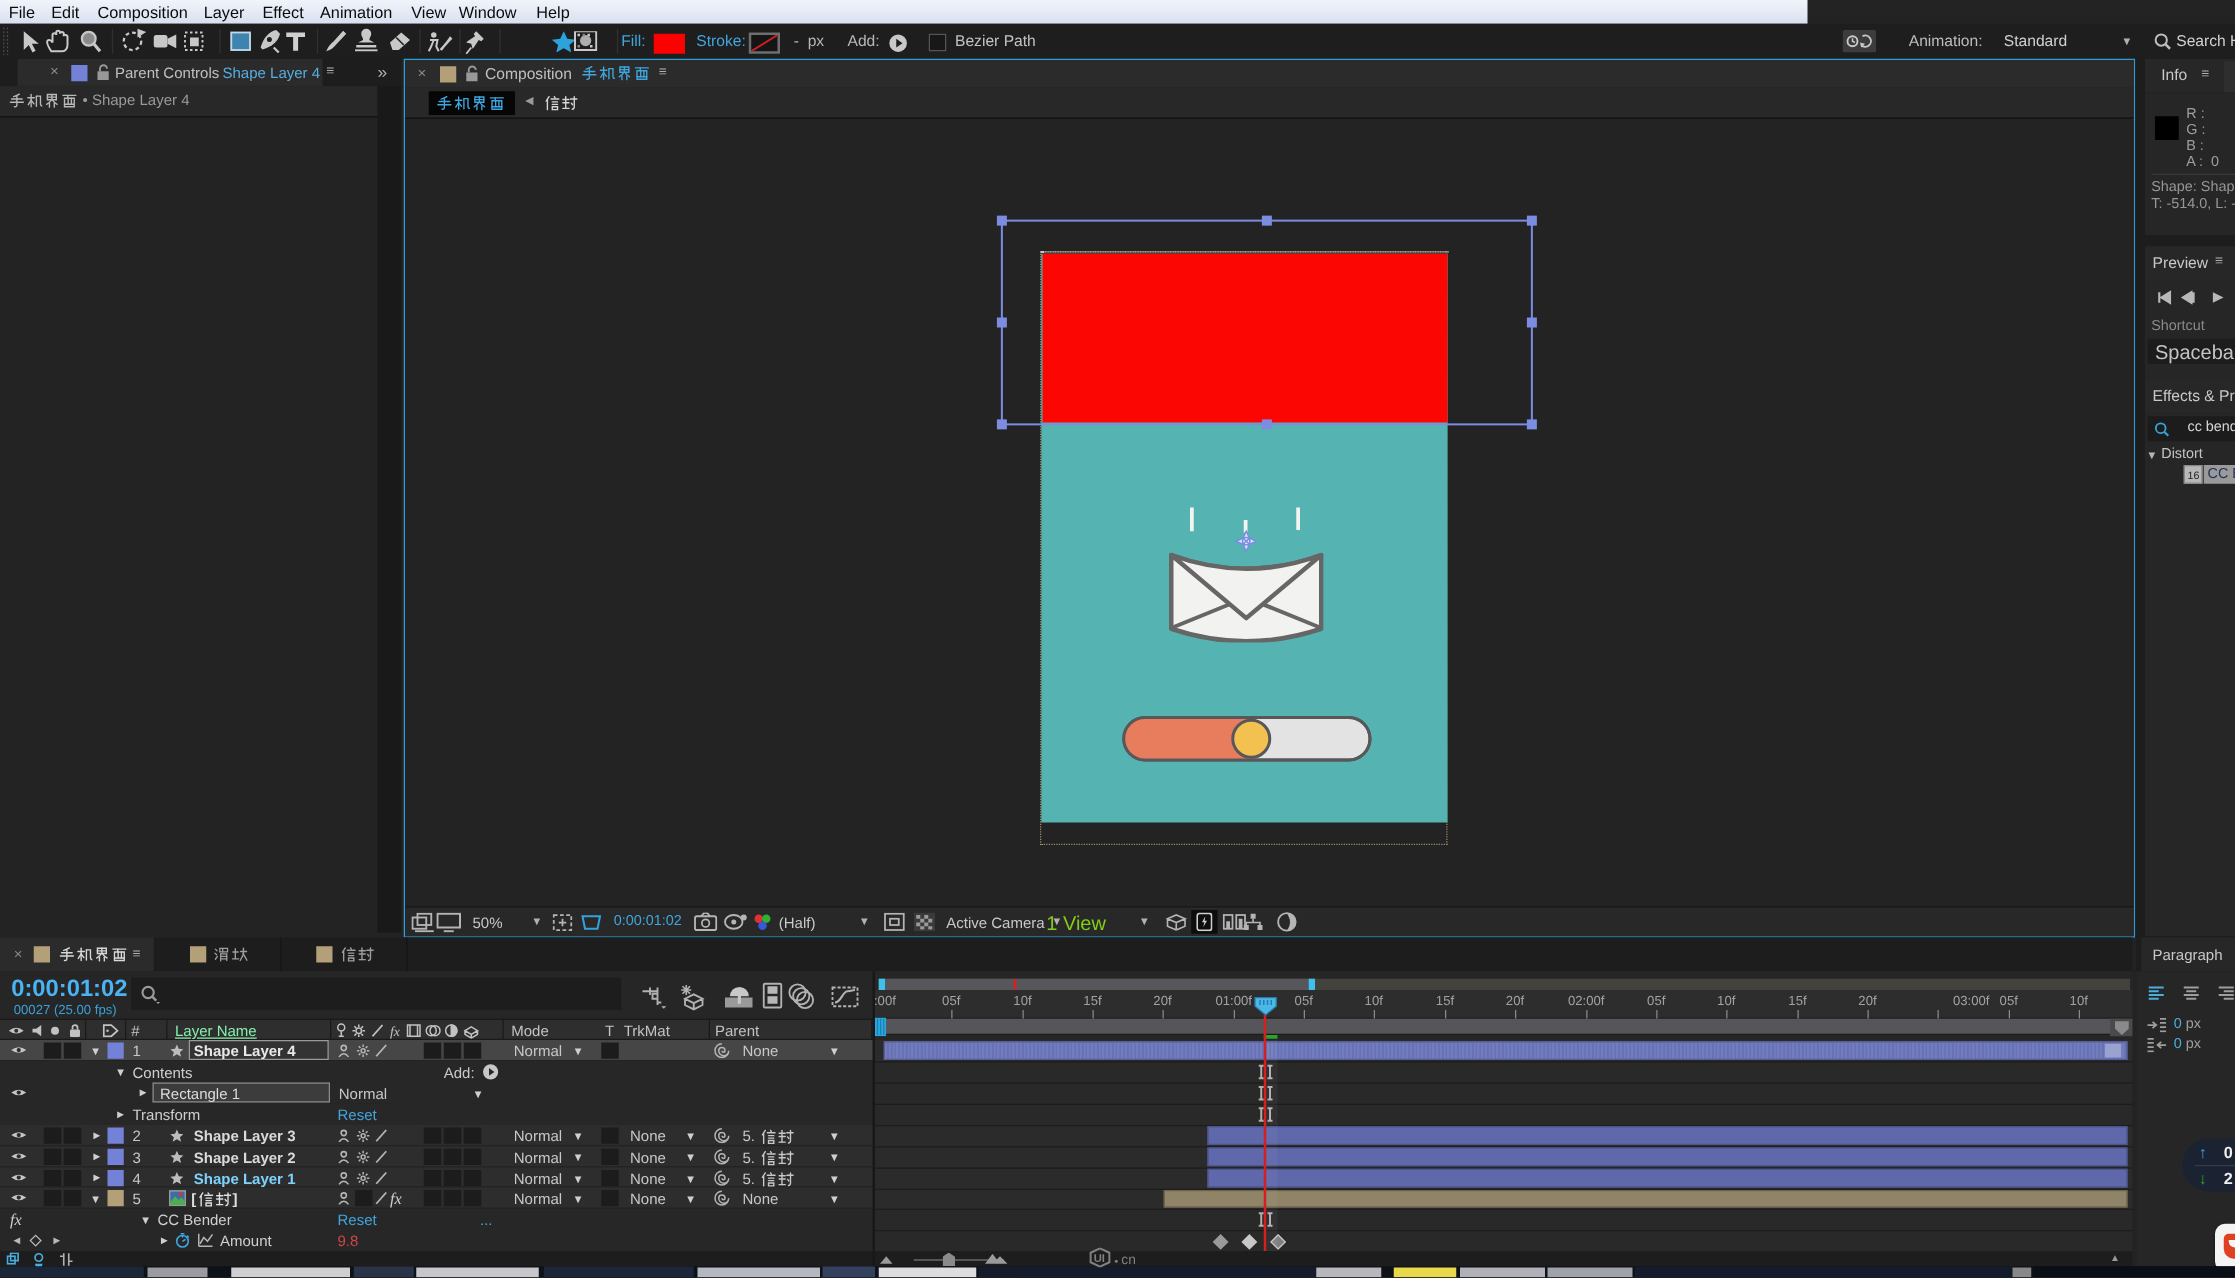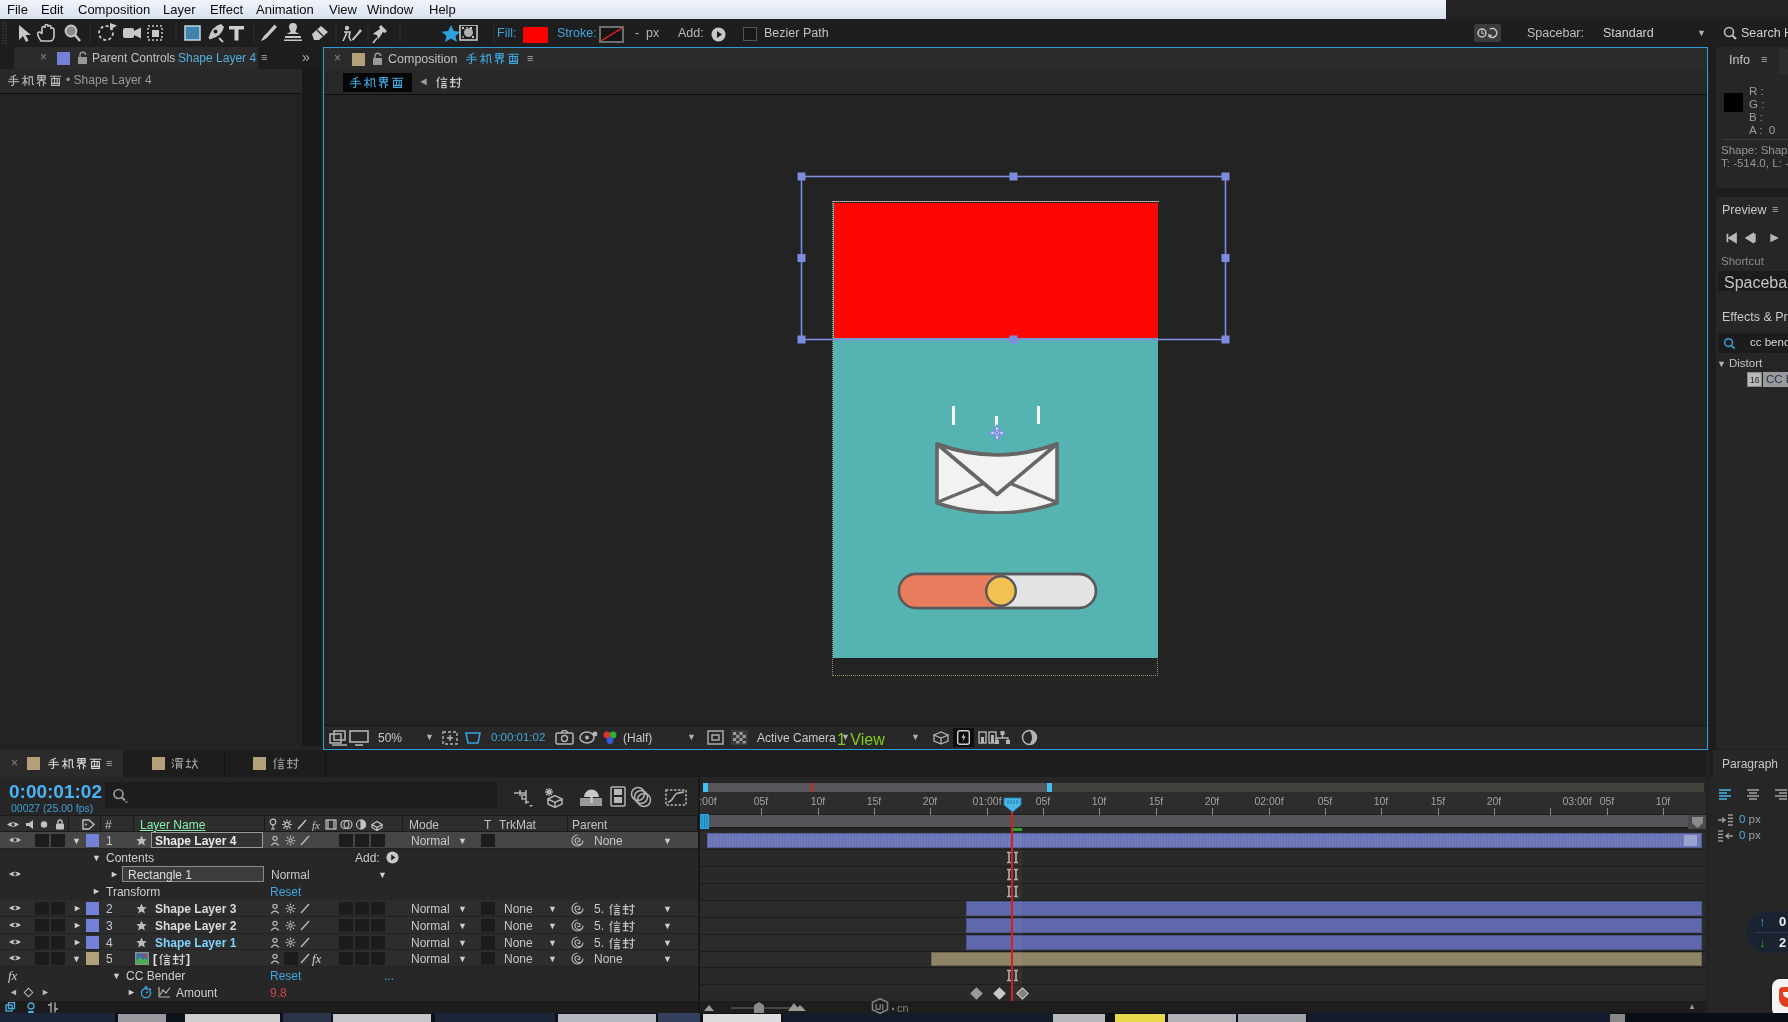--- a/index.html
+++ b/index.html
@@ -213,21 +213,21 @@
   <div class="abs" style="left:743px;top:8px;width:14px;height:14px;background:#181818;border:1px solid #555;"></div>
   <span class="abs" style="left:764px;top:7px;font-size:12.5px;color:#c2c2c2;">Bezier Path</span>
 
   <svg class="abs" style="left:1474px;top:5px" width="27" height="18" viewBox="0 0 27 18">
         <rect x="0" y="0" width="27" height="18" rx="2" fill="#3c3c3c"></rect>
         <circle cx="8" cy="9" r="4" fill="none" stroke="#c8c8c8" stroke-width="1.5"></circle>
         <path d="M8,6.6 L8,9 L10,10" stroke="#c8c8c8" stroke-width="1.2" fill="none"></path>
         <path d="M16,5 a4.5,4.5 0 1 1 -1,7" fill="none" stroke="#c8c8c8" stroke-width="1.5"></path>
         <path d="M14,10 L15,14 L18,11 Z" fill="#c8c8c8"></path>
       </svg>
-  <span class="abs" style="left:1527px;top:7px;font-size:12.5px;color:#bdbdbd;">Spacebar:</span>
+  <span class="abs" style="left:1527px;top:7px;font-size:12.5px;color:#bdbdbd;">Animation:</span>
   <span class="abs" style="left:1603px;top:7px;font-size:12.5px;color:#d0d0d0;">Standard</span>
   <span class="abs" style="left:1697px;top:9px;color:#b0b0b0;font-size:9px;">▼</span>
   <svg class="abs" style="left:1723px;top:7px" width="14" height="14" viewBox="0 0 14 14">
         <circle cx="6" cy="6" r="4.5" fill="none" stroke="#bdbdbd" stroke-width="1.6"></circle>
         <line x1="9.5" y1="9.5" x2="13" y2="13" stroke="#bdbdbd" stroke-width="2"></line>
       </svg>
   <span class="abs" style="left:1741px;top:7px;font-size:12.5px;color:#d0d0d0;white-space:nowrap;">Search H</span>
 </div>
 
 <div class="abs" id="leftpanel" style="left:0;top:47px;width:321px;height:699px;background:#232323;">

